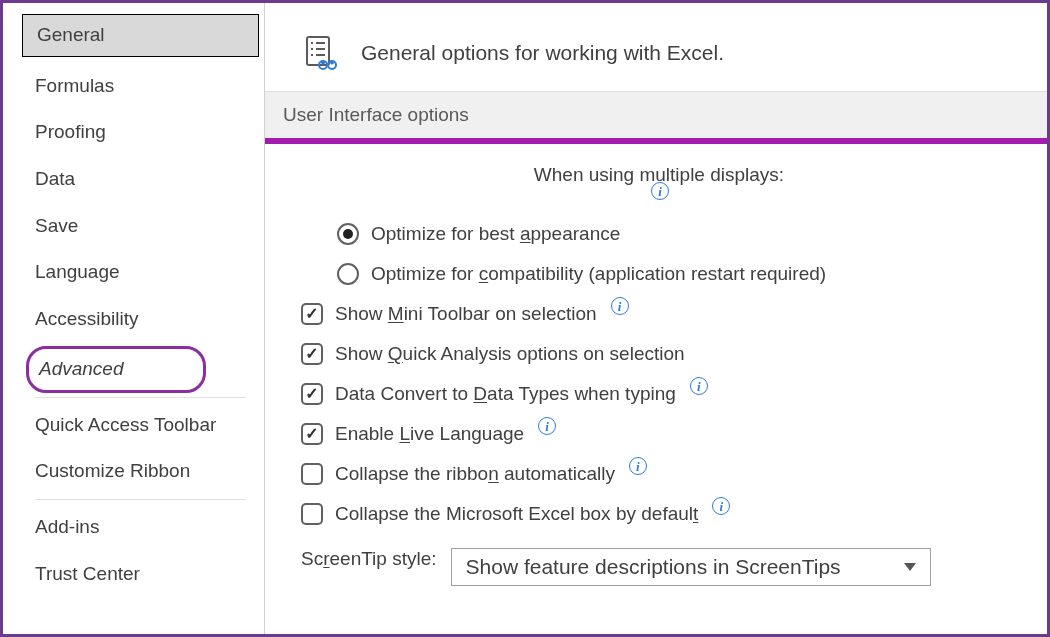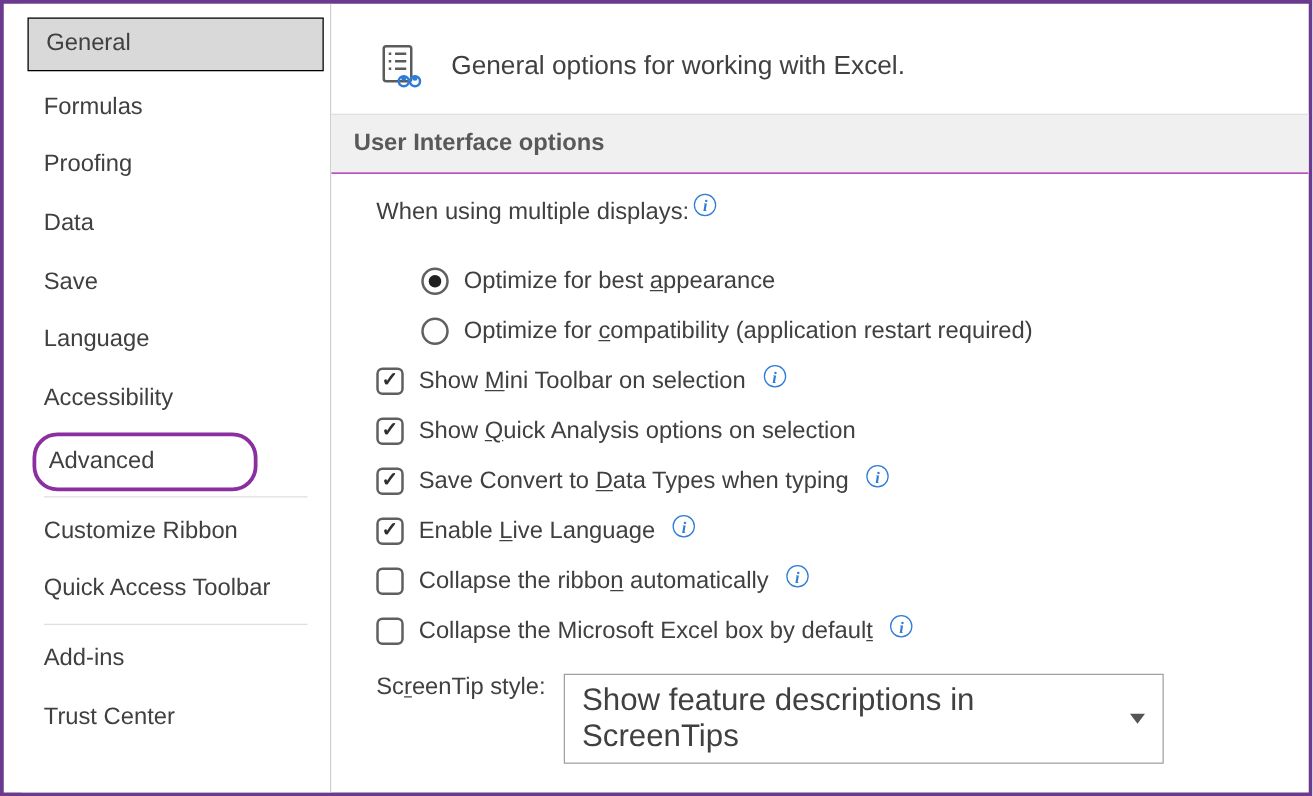--- a/index.html
+++ b/index.html
@@ -36,20 +36,21 @@
     background: #d9d9d9;
     border: 1px solid #000;
     margin: 5px 5px 6px 5px;
     padding: 8px 14px;
   }
   .sidebar-item.highlighted {
     border: 3px solid #8a2ea0;
     border-radius: 20px;
     margin: 3px 58px 3px 9px;
     padding: 8px 10px;
+    font-style: italic;
   }
   .sidebar-divider {
     border: none;
     border-top: 1px solid #e0e0e0;
     margin: 4px 18px;
   }
   .content {
     flex: 1;
     overflow: hidden;
     padding: 0;
@@ -63,40 +64,41 @@
   .title-icon svg { display: block; }
   .title-text {
     font-size: 21px;
     font-weight: 400;
     color: #404040;
     text-align: center;
   }
   .section-header {
     background: #f0f0f0;
     border-top: 1px solid #e0e0e0;
-    border-bottom: 1px solid #a21caf;
+    border-bottom: 6px solid #a21caf;
     padding: 12px 18px;
     font-size: 19px;
-    font-weight: 700;
+    font-weight: 400;
     color: #595959;
   }
   .section-body {
     padding: 20px 30px 18px 36px;
   }
   .group-label {
     font-size: 19px;
     color: #404040;
     display: flex;
     align-items: center;
     gap: 2px;
-    margin-bottom: 24px;
+    margin-bottom: 8px;
+    flex-direction: column;
   }
   .radio-row, .check-row {
     display: flex;
-    align-items: flex-end;
+    align-items: flex-start;
     gap: 12px;
     padding: 9px 0 9px 0;
     font-size: 19px;
   }
   .radio-row { padding-left: 36px; }
   .radio-box {
     width: 22px; height: 22px;
     border: 2px solid #606060;
     border-radius: 50%;
     display: flex; align-items:center; justify-content:center;
@@ -124,21 +126,21 @@
     margin-left:2px; position:relative; top:-6px;
   }
   .accel { text-decoration: underline; text-underline-offset: 2px; }
   .dropdown-row {
     display:flex; align-items:flex-start; gap:14px; padding-top:14px;
   }
   .dropdown-label { font-size:19px; }
   .dropdown {
     border:1px solid #a0a0a0;
     padding:6px 14px;
-    font-size:25px;
+    font-size:21px;
     width:480px;
     display:flex; align-items:center; justify-content:space-between;
     color:#404040;
     background:#fff;
   }
   .dropdown .chev {
     width:0; height:0; border-left:6px solid transparent;
     border-right:6px solid transparent; border-top:8px solid #555;
   }
 </style>
@@ -150,22 +152,22 @@
   <div class="sidebar">
     <div class="sidebar-item selected">General</div>
     <div class="sidebar-item">Formulas</div>
     <div class="sidebar-item">Proofing</div>
     <div class="sidebar-item">Data</div>
     <div class="sidebar-item">Save</div>
     <div class="sidebar-item">Language</div>
     <div class="sidebar-item">Accessibility</div>
     <div class="sidebar-item highlighted">Advanced</div>
     <hr class="sidebar-divider">
+    <div class="sidebar-item">Quick Access Toolbar</div>
     <div class="sidebar-item">Customize Ribbon</div>
-    <div class="sidebar-item">Quick Access Toolbar</div>
     <hr class="sidebar-divider">
     <div class="sidebar-item">Add-ins</div>
     <div class="sidebar-item">Trust Center</div>
   </div>
 
   <div class="content">
     <div class="title-row">
       <span class="title-icon">
         <svg width="40" height="40" viewBox="0 0 40 40">
           <rect x="6" y="4" width="22" height="28" rx="2" fill="none" stroke="#5b5b5b" stroke-width="2"></rect>
@@ -218,21 +220,21 @@
       <div class="check-row">
         <span class="check-box checked"></span>
         <span>
           <span>Show </span><span class="accel">Q</span><span>uick Analysis options on selection</span>
         </span>
       </div>
 
       <div class="check-row">
         <span class="check-box checked"></span>
         <span>
-          <span>Save Convert to </span><span class="accel">D</span><span>ata Types when typing</span>
+          <span>Data Convert to </span><span class="accel">D</span><span>ata Types when typing</span>
         </span>
         <span class="info-badge">i</span>
       </div>
 
       <div class="check-row">
         <span class="check-box checked"></span>
         <span>
           <span>Enable </span><span class="accel">L</span><span>ive Language</span>
         </span>
         <span class="info-badge">i</span>

